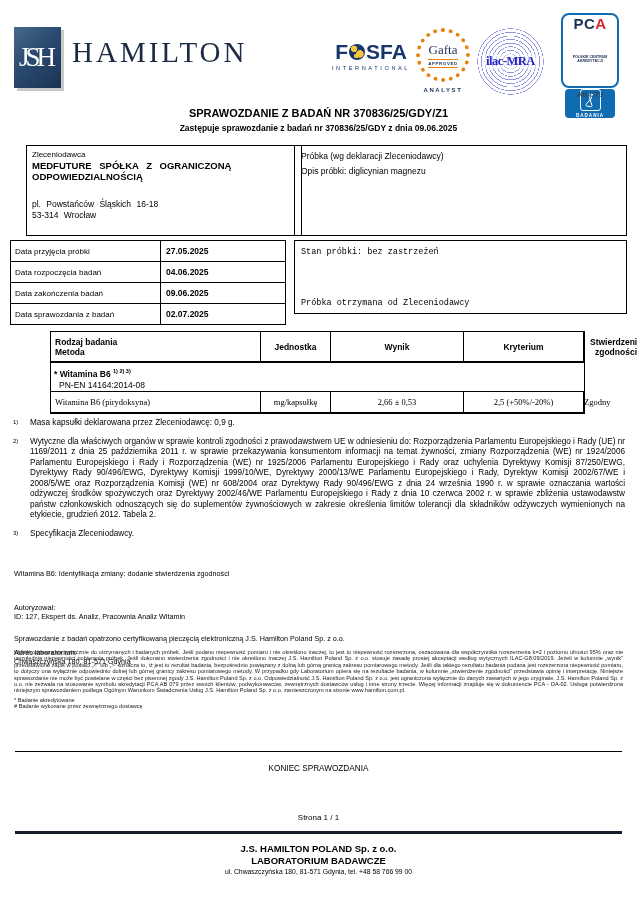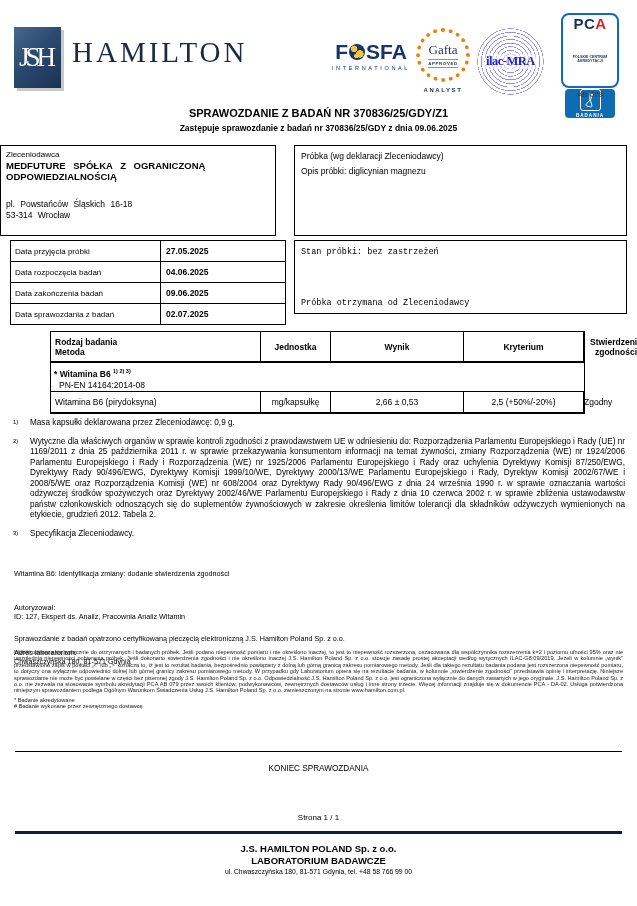--- a/index.html
+++ b/index.html
@@ -51,21 +51,21 @@
   .pca-scope { color: #fff; font-size: 4.6px; font-weight: bold; letter-spacing: 1px; }
   .pca-number { position: absolute; left: 561px; top: 90px; width: 58px; text-align: center; font-size: 8px; color: #3a3a3a; }
 
   
   .title-main { position: absolute; top: 107px; left: 0; width: 100%; text-align: center;
     font-size: 11px; font-weight: bold; }
   .title-sub { position: absolute; top: 123px; left: 0; width: 100%; text-align: center;
     font-size: 8.5px; font-weight: bold; }
 
   
-  .client-cell { position: absolute; left: 0; top: 145px; width: 276px; height: 91px;
+  .client-cell { position: absolute; left: 26px; top: 145px; width: 276px; height: 91px;
     border: 1px solid #000; padding: 4px 5px; font-size: 8px; line-height: 10px; }
   .client-name { font-weight: bold; font-size: 9.5px; line-height: 11px; word-spacing: 5px; }
   .client-addr { font-size: 8.5px; line-height: 11px; word-spacing: 3px; }
   .client-addr.first { margin-top: 17px; }
 
   .sample-cell { position: absolute; left: 294px; top: 145px; width: 333px; height: 91px;
     border: 1px solid #000; padding: 5px 6px; font-size: 8.5px; line-height: 11px; }
   .sample-desc { margin-top: 4px; }
 
   .dates-table { position: absolute; left: 10px; top: 240px; width: 276px; border: 1px solid #000; }
@@ -82,21 +82,21 @@
   .rt { position: absolute; left: 10px; top: 331px; width: 535px; border: 1px solid #000; border-bottom: 2px solid #000; margin-left: 40px; }
   .rt-head { display: grid; grid-template-columns: 210px 70px 133px 120px 1fr; height: 31px; border-bottom: 2px solid #000; }
   .rt-head > div { border-right: 1px solid #000; display: flex; flex-direction: column; align-items: center;
     justify-content: center; font-weight: bold; font-size: 8.5px; line-height: 10px; text-align: center; }
   .rt-head > div:first-child { align-items: flex-start; padding-left: 4px; }
   .rt-head > div:last-child { border-right: none; padding: 0 6px; }
   .rt-group { border-bottom: 1px solid #000; padding: 3px 4px 3px 3px; height: 29px; }
   .rt-group-l1 { font-weight: bold; font-size: 8.5px; line-height: 11px; }
   .rt-group-l1 sup { font-size: 5.5px; font-weight: bold; }
   .rt-group-l2 { font-size: 8.5px; line-height: 11px; padding-left: 5px; }
-  .rt-row { display: grid; grid-template-columns: 210px 70px 133px 120px 1fr; height: 20px; }
+  .rt-row { display: grid; grid-template-columns: 210px 70px 133px 120px 1fr; height: 20px; font-family: Liberation Serif, serif; }
   .rt-row > div { border-right: 1px solid #000; display: flex; align-items: center; justify-content: center; font-size: 8.5px; }
   .rt-row > div:first-child { justify-content: flex-start; padding-left: 4px; }
   .rt-row > div:last-child { border-right: none; }
 
   
   .footnotes { position: absolute; left: 10px; top: 418px; width: 615px; }
   .fn { display: flex; margin-bottom: 8px; }
   .fn-marker { width: 20px; flex: 0 0 20px; font-size: 6px; padding-top: 1px; padding-left: 3px; }
   .fn-text { flex: 1; font-size: 8.2px; line-height: 10.5px; text-align: justify; }
 

